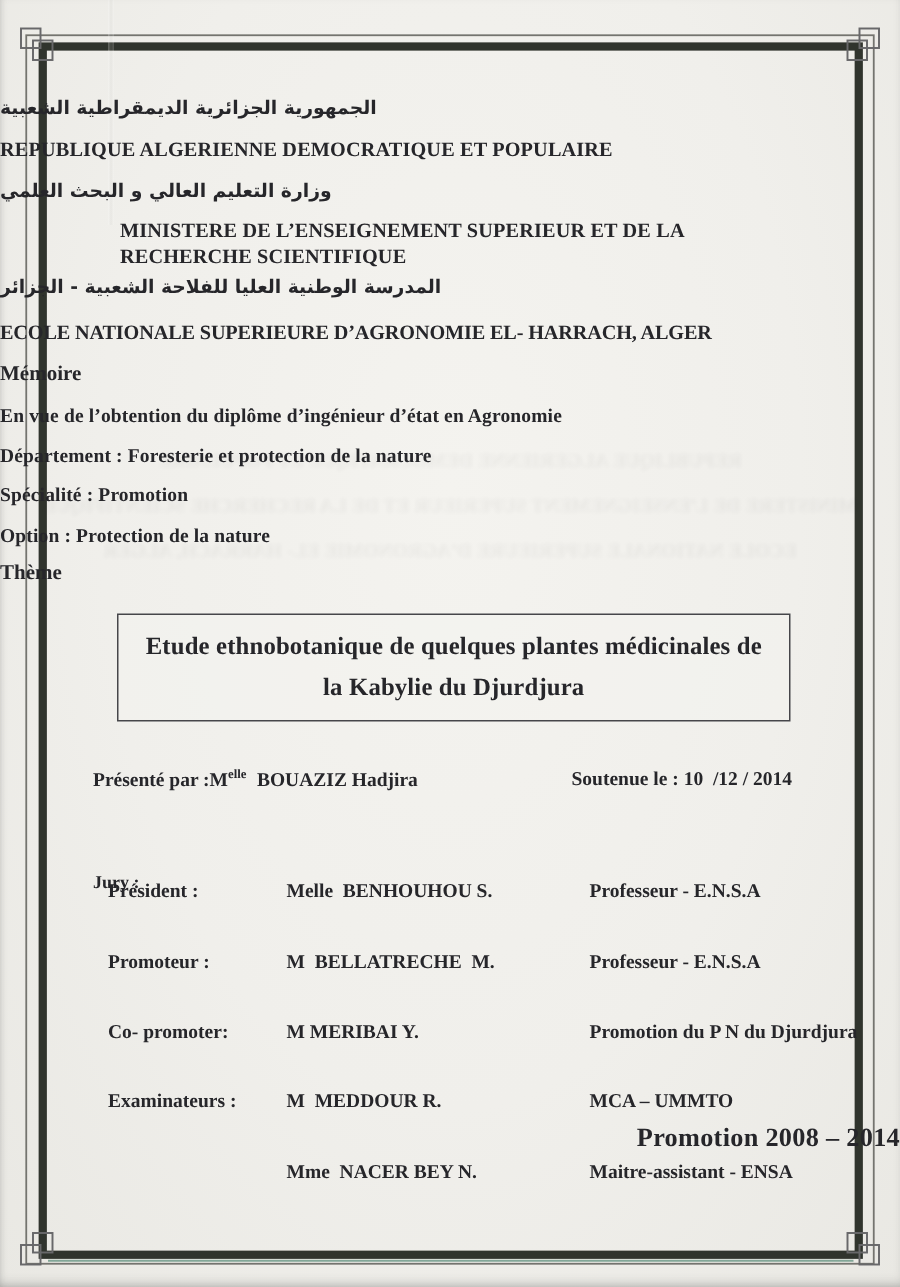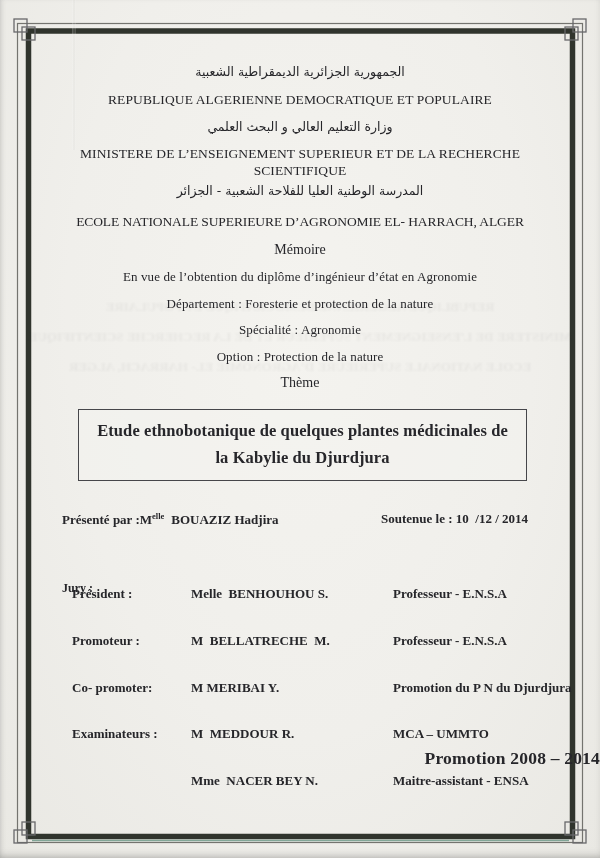--- a/index.html
+++ b/index.html
@@ -22,21 +22,21 @@
     opacity:.5;
   }
   .ghost{
     position:absolute;left:0;right:0;top:292px;
     transform:scaleX(-1);
     filter:blur(1.3px);
     opacity:.05;
     text-align:center;font-weight:bold;font-size:13px;line-height:30px;
     pointer-events:none;
   }
-  .cline{position:absolute;left:0;right:0;text-align:center;font-weight:normal;}
+  .cline{position:absolute;left:0;right:0;text-align:left;font-weight:bold;}
   .ar{font-family:"DejaVu Sans",sans-serif;font-size:12.5px;direction:rtl;}
   .fr-sm{font-size:13px;letter-spacing:.1px;}
   .fr-md{font-size:13.5px;letter-spacing:.1px;}
   .ministry{max-width:440px;margin:0 auto;line-height:1.25;}
   .school-line{letter-spacing:-.1px;}
   .memoire{font-size:14px;}
   .title-box{
     position:absolute;left:78px;top:409px;width:449px;box-sizing:border-box;
     border:1.5px solid #46464a;
     background:rgba(244,243,239,.5);
@@ -97,21 +97,21 @@
   <div class="cline ar" style="top:119px">وزارة التعليم العالي و البحث العلمي</div>
   <div class="cline fr-md" style="top:146px">
     <div class="ministry">MINISTERE DE L’ENSEIGNEMENT SUPERIEUR ET DE LA RECHERCHE SCIENTIFIQUE</div>
   </div>
   <div class="cline ar" style="top:183px">المدرسة الوطنية العليا للفلاحة الشعبية - الجزائر</div>
   <div class="cline fr-md school-line" style="top:214px">ECOLE NATIONALE SUPERIEURE D’AGRONOMIE EL- HARRACH, ALGER</div>
 
   <div class="cline memoire" style="top:242px">Mémoire</div>
   <div class="cline fr-sm" style="top:269px">En vue de l’obtention du diplôme d’ingénieur d’état en Agronomie</div>
   <div class="cline fr-sm" style="top:296px">Département : Foresterie et protection de la nature</div>
-  <div class="cline fr-sm" style="top:322px">Spécialité : Agronomie</div>
+  <div class="cline fr-sm" style="top:322px">Spécialité : Promotion</div>
   <div class="cline fr-sm" style="top:349px">Option : Protection de la nature</div>
   <div class="cline memoire" style="top:375px">Thème</div>
 
   <div class="title-box">
     <span>Etude ethnobotanique de quelques plantes médicinales de la Kabylie du Djurdjura</span>
   </div>
 
   <div class="presented-row">
     <span class="presenter"><span class="lbl">Présenté par :</span><span>M</span><sup>elle</sup><span class="nm">BOUAZIZ Hadjira</span></span>
     <span class="defense">Soutenue le : 10  /12 / 2014</span>

